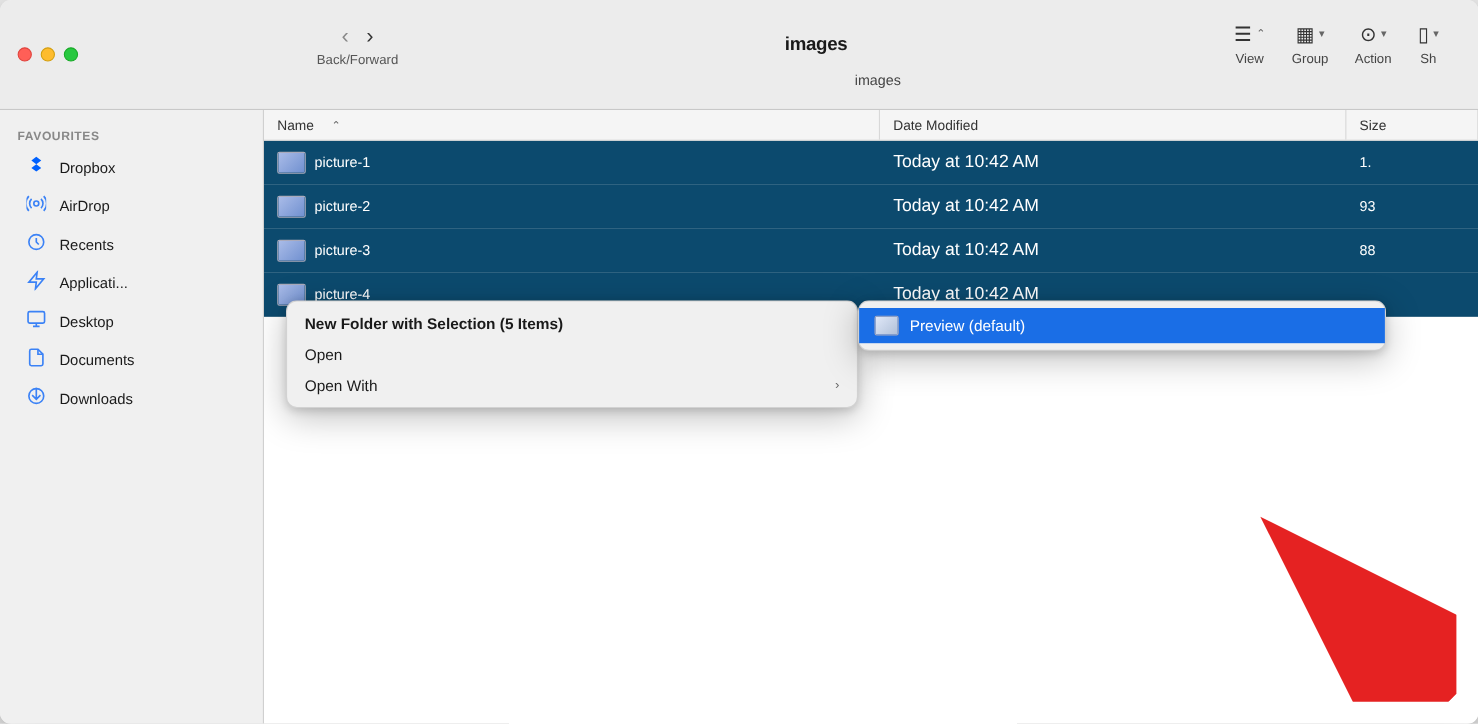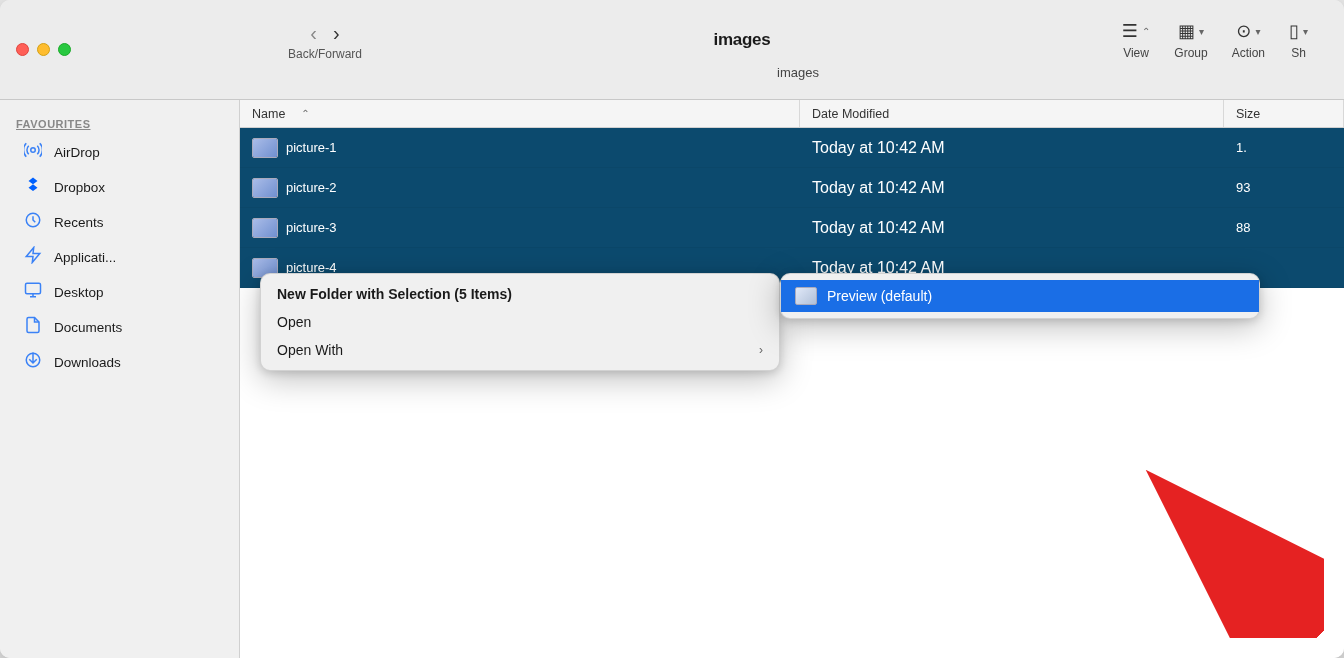--- a/index.html
+++ b/index.html
@@ -164,21 +164,20 @@
       gap: 2px;
     }
 
     .sidebar-section-label {
       font-size: 11px;
       font-weight: 700;
       color: #888;
       text-transform: uppercase;
       letter-spacing: 0.5px;
       padding: 6px 16px 4px;
-      text-decoration: underline;
     }
 
     .sidebar-item {
       display: flex;
       align-items: center;
       gap: 10px;
       padding: 5px 16px;
       font-size: 13.5px;
       color: #1a1a1a;
       cursor: pointer;
@@ -495,40 +494,40 @@
       <div class="folder-name-bar">images</div>
     </div>
   </div>
 
   <div class="main-layout">
 
     <div class="sidebar">
       <span class="sidebar-section-label">Favourites</span>
 
       <div class="sidebar-item">
+        <span class="sidebar-item-icon sidebar-icon-dropbox">
+          <svg width="18" height="18" viewBox="0 0 24 24" fill="#0061FE">
+              <path d="M12 2L6 6.5l6 4.5-6 4.5 6 4.5 6-4.5-6-4.5 6-4.5z"></path>
+            </svg>
+        </span>
+        <span>Dropbox</span>
+      </div>
+
+      <div class="sidebar-item">
         <span class="sidebar-item-icon sidebar-icon-airdrop">
           <svg width="18" height="18" viewBox="0 0 24 24" fill="none" stroke="#3b82f6" stroke-width="2">
               <circle cx="12" cy="12" r="3"></circle>
               <path d="M6.3 6.3a8 8 0 000 11.4M17.7 6.3a8 8 0 010 11.4"></path>
               <path d="M3 3a13 13 0 000 18M21 3a13 13 0 010 18"></path>
             </svg>
         </span>
         <span>AirDrop</span>
       </div>
 
       <div class="sidebar-item">
-        <span class="sidebar-item-icon sidebar-icon-dropbox">
-          <svg width="18" height="18" viewBox="0 0 24 24" fill="#0061FE">
-              <path d="M12 2L6 6.5l6 4.5-6 4.5 6 4.5 6-4.5-6-4.5 6-4.5z"></path>
-            </svg>
-        </span>
-        <span>Dropbox</span>
-      </div>
-
-      <div class="sidebar-item">
         <span class="sidebar-item-icon sidebar-icon-recents">
           <svg width="18" height="18" viewBox="0 0 24 24" fill="none" stroke="#3b82f6" stroke-width="2">
               <circle cx="12" cy="12" r="9"></circle>
               <path d="M12 7v5l3 3"></path>
             </svg>
         </span>
         <span>Recents</span>
       </div>
 
       <div class="sidebar-item">

